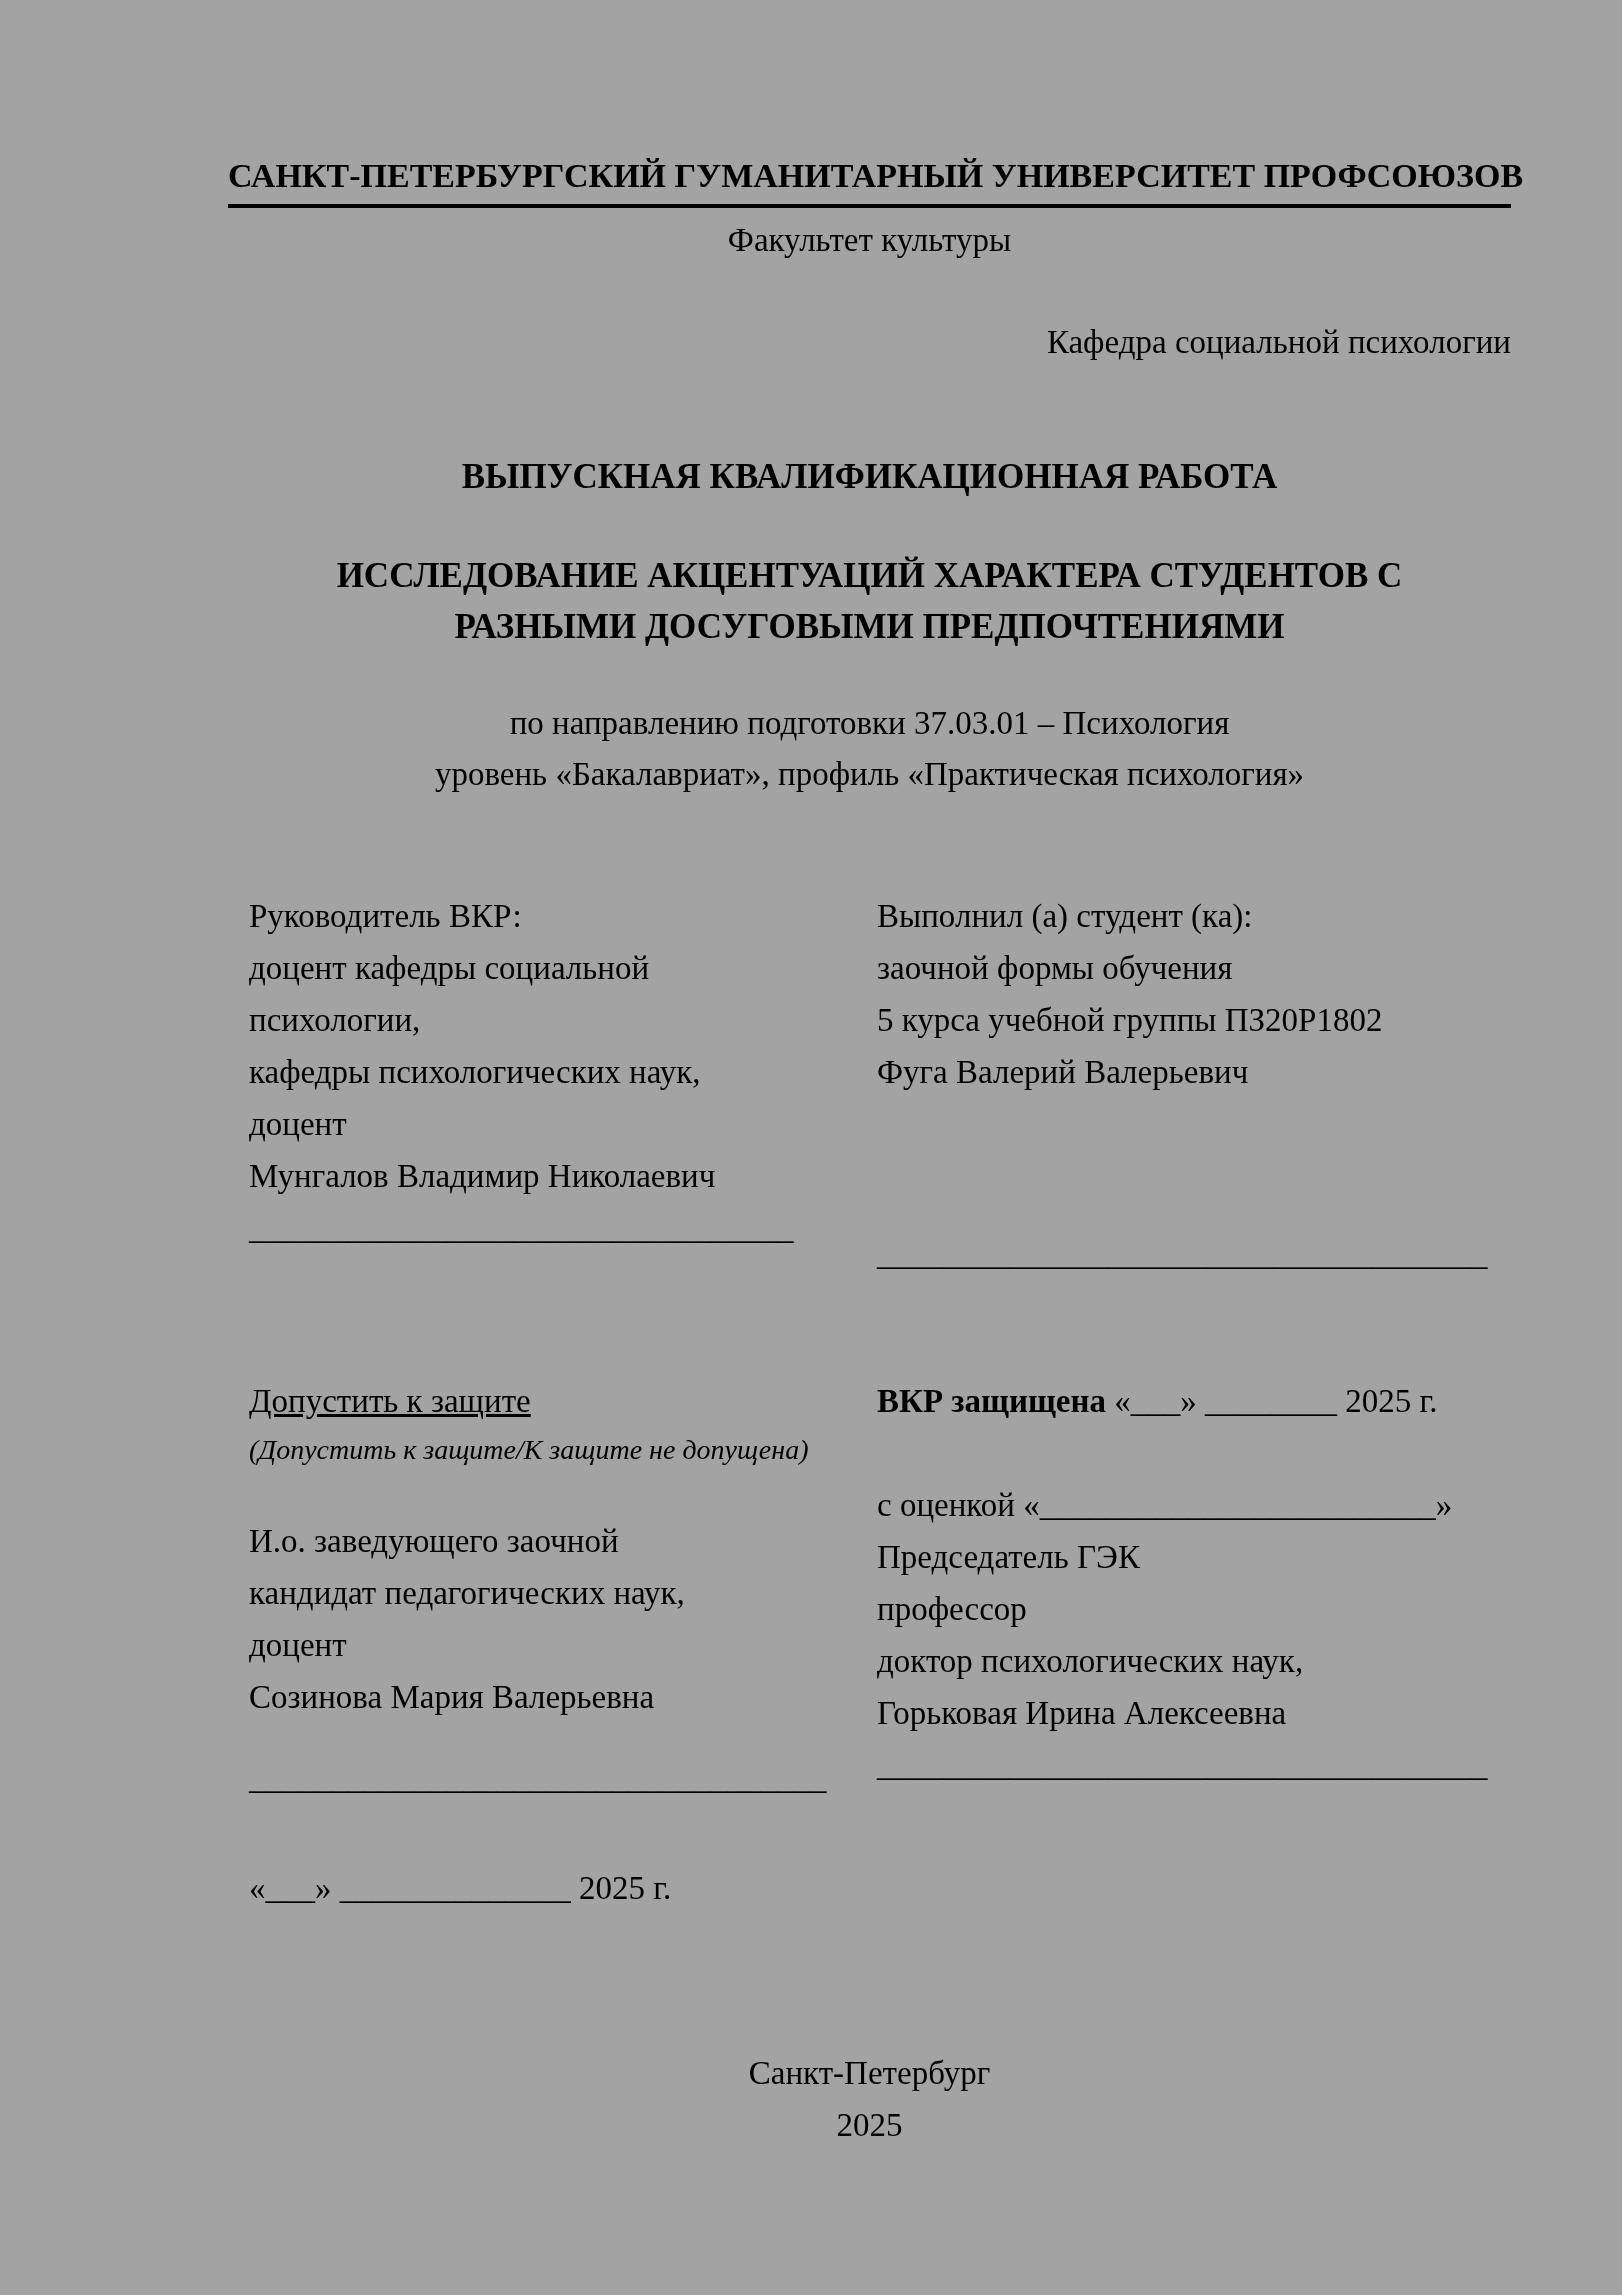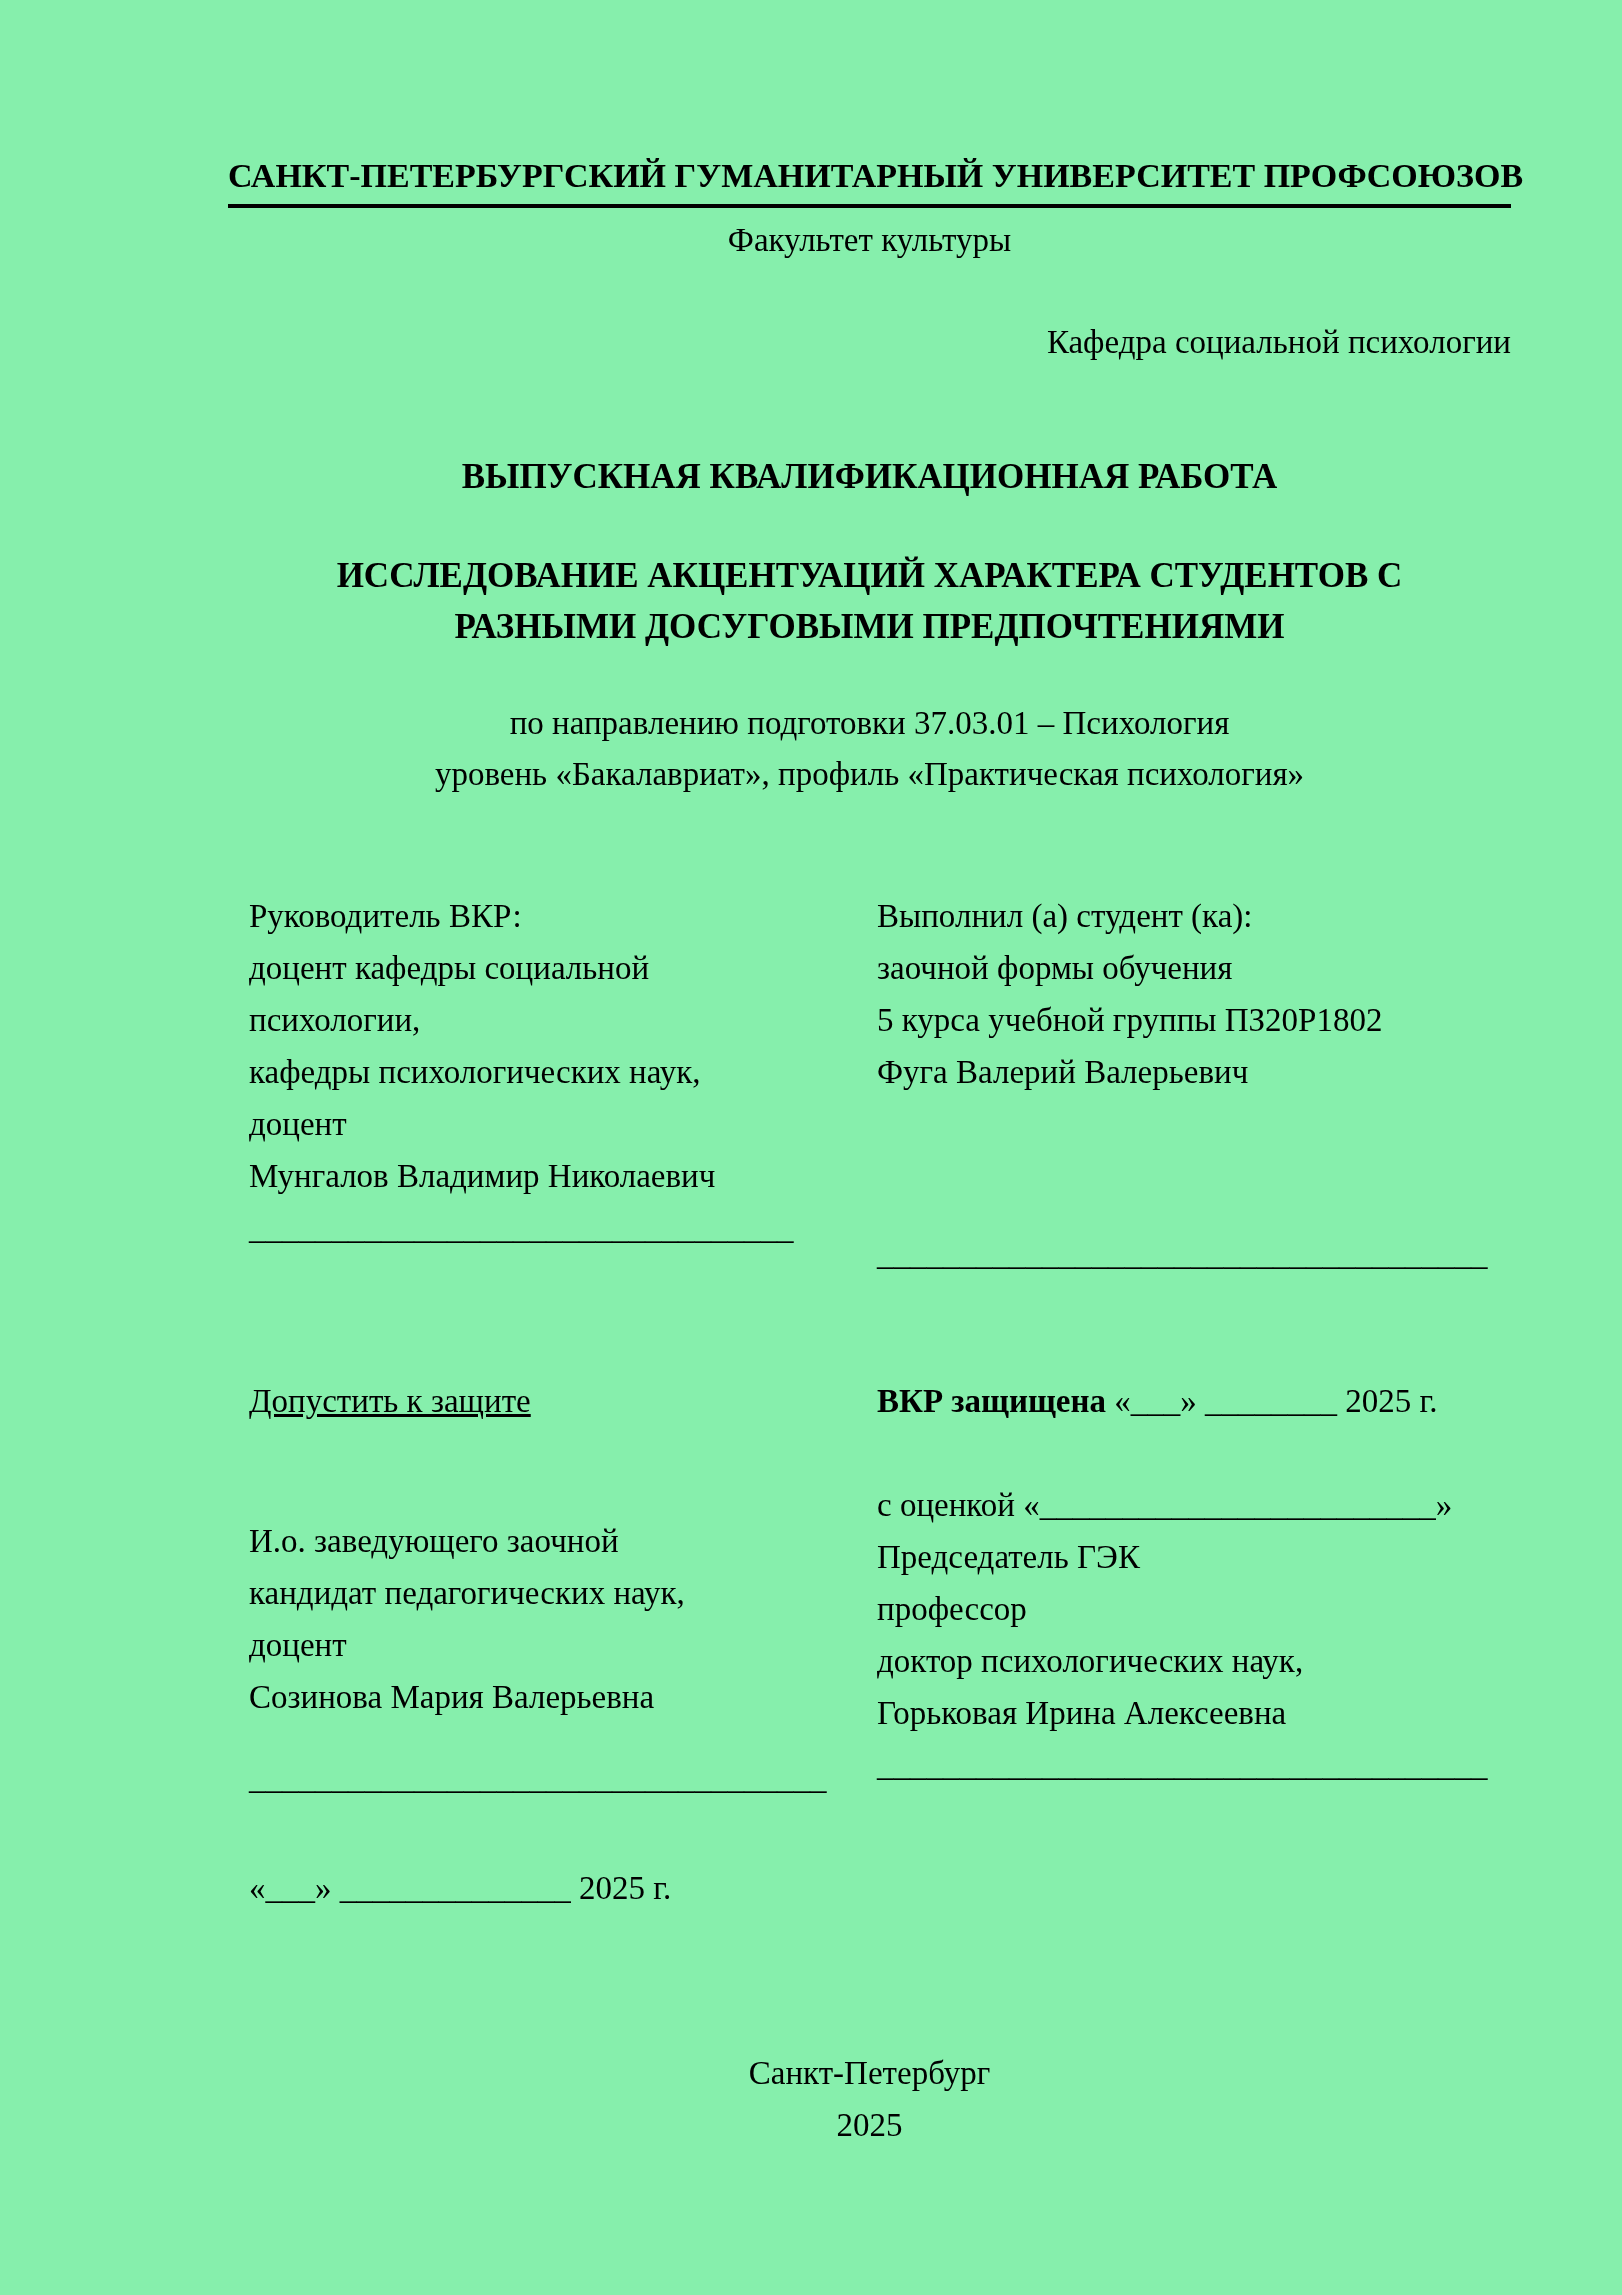--- a/index.html
+++ b/index.html
@@ -4,21 +4,21 @@
 <style>
   html, body {
     margin: 0;
     padding: 0;
     background: #ffffff;
   }
   .page {
     position: relative;
     width: 1623px;
     height: 2295px;
-    background: #86efac;
+    background: #a3a3a3;
     color: #000000;
     font-family: "Liberation Serif", "DejaVu Serif", serif;
     font-size: 33px;
     line-height: 52px;
     overflow: hidden;
   }
   .abs { position: absolute; }
   .content-w { left: 228px; width: 1283px; }
   .center { text-align: center; }
   .right-al { text-align: right; }
@@ -118,20 +118,21 @@
     <div>Выполнил (а) студент (ка):</div>
     <div>заочной формы обучения</div>
     <div>5 курса учебной группы ПЗ20Р1802</div>
     <div>Фуга Валерий Валерьевич</div>
   </div>
 
   <div class="abs col-right student-sig nowrap">_____________________________________</div>
 
   <div class="abs col-left admission-block nowrap">
     <div class="admission-heading">Допустить к защите</div>
+    <div class="admission-note">(Допустить к защите/К защите не допущена)</div>
   </div>
 
   <div class="abs col-right defended-line nowrap">
     <span class="bold">ВКР защищена</span><span> «___» ________ 2025 г.</span>
   </div>
 
   <div class="abs col-right grade-block nowrap">
     <div>с оценкой «________________________»</div>
     <div>Председатель ГЭК</div>
     <div>профессор</div>

